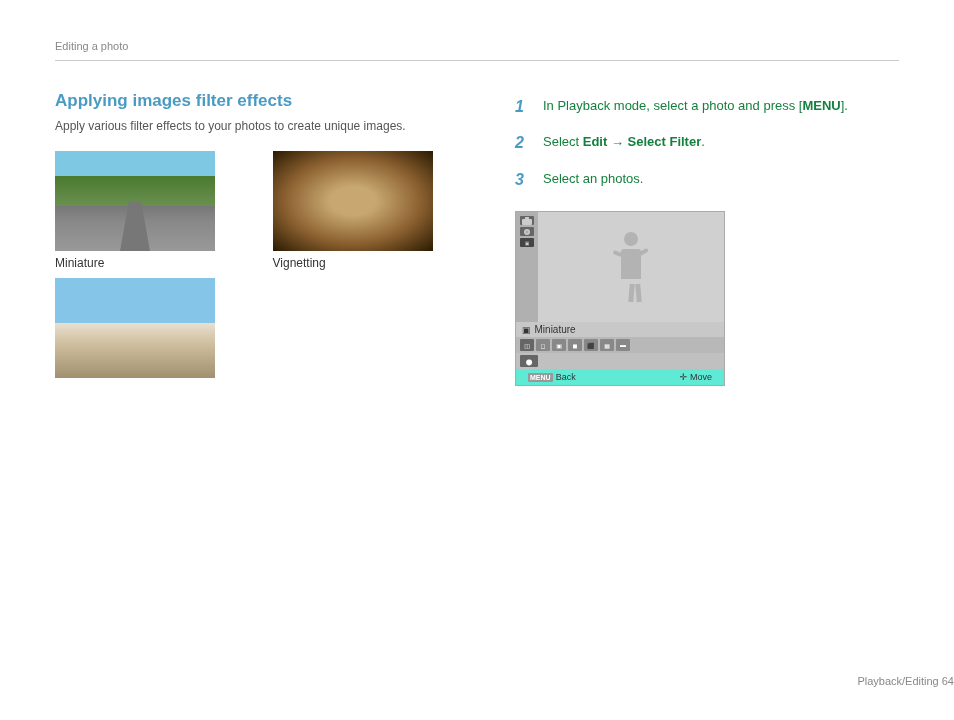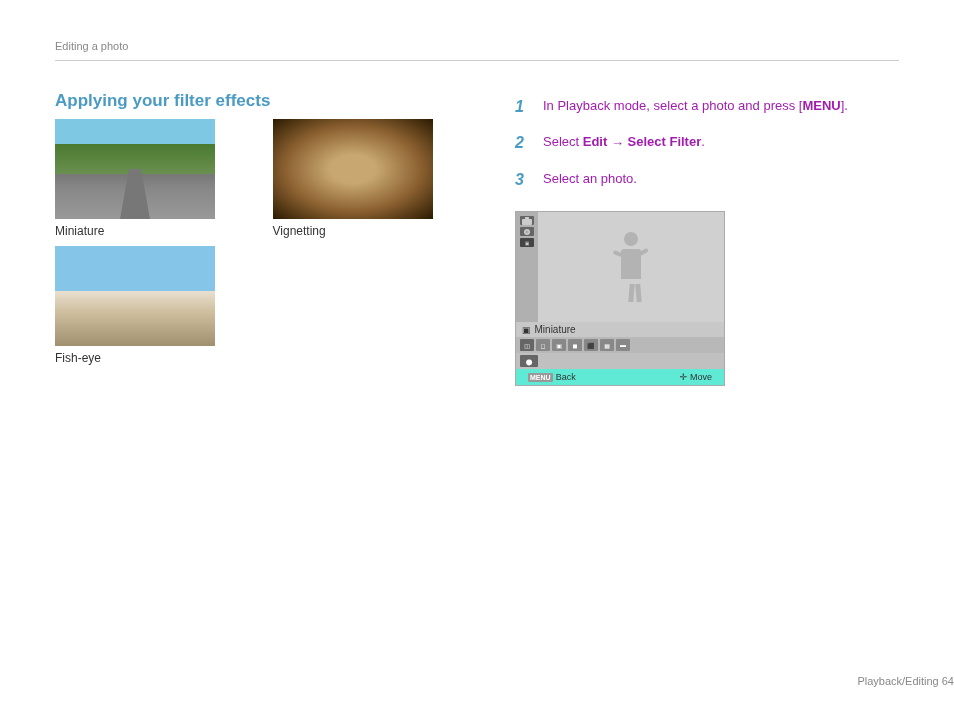--- a/index.html
+++ b/index.html
@@ -166,21 +166,21 @@
       font-size: 16px;
       color: #4a9bc4;
       font-style: italic;
       font-weight: bold;
       min-width: 20px;
       line-height: 1.4;
     }
 
     .step-text {
       font-size: 13px;
-      color: #a21caf;
+      color: #15803d;
       line-height: 1.5;
     }
 
     .step-text strong {
       font-weight: bold;
     }
 
     
     .camera-ui {
       width: 210px;
@@ -378,41 +378,41 @@
 <div class="page-container">
 
   <div class="breadcrumb">
     <span>Editing a photo</span>
   </div>
 
   <div class="content-area">
 
     <div class="left-column">
 
-      <div class="section-title">Applying your filter effects</div>
+      <div class="section-title">Applying images filter effects</div>
+      <div class="section-subtitle">Apply various filter effects to your photos to create unique images.</div>
 
       <div class="photo-grid">
 
         <div class="photo-item">
           <div class="photo-box miniature-photo">
             <div class="road"></div>
           </div>
           <span class="photo-label">Miniature</span>
         </div>
 
         <div class="photo-item">
           <div class="photo-box vignetting-photo">
           </div>
           <span class="photo-label">Vignetting</span>
         </div>
 
         <div class="photo-item">
           <div class="photo-box fisheye-photo">
           </div>
-          <span class="photo-label">Fish-eye</span>
         </div>
 
 
       </div>
     </div>
 
     <div class="right-column">
 
       <ul class="steps-list">
 
@@ -426,21 +426,21 @@
         <li class="step-item">
           <span class="step-number">2</span>
           <span class="step-text">
             Select <strong>Edit → Select Filter</strong>.
           </span>
         </li>
 
         <li class="step-item">
           <span class="step-number">3</span>
           <span class="step-text">
-            Select an photo.
+            Select an photos.
           </span>
         </li>
 
       </ul>
 
       <div class="camera-ui">
 
         <div class="camera-ui-screen">
 
           <div class="camera-ui-sidebar">

